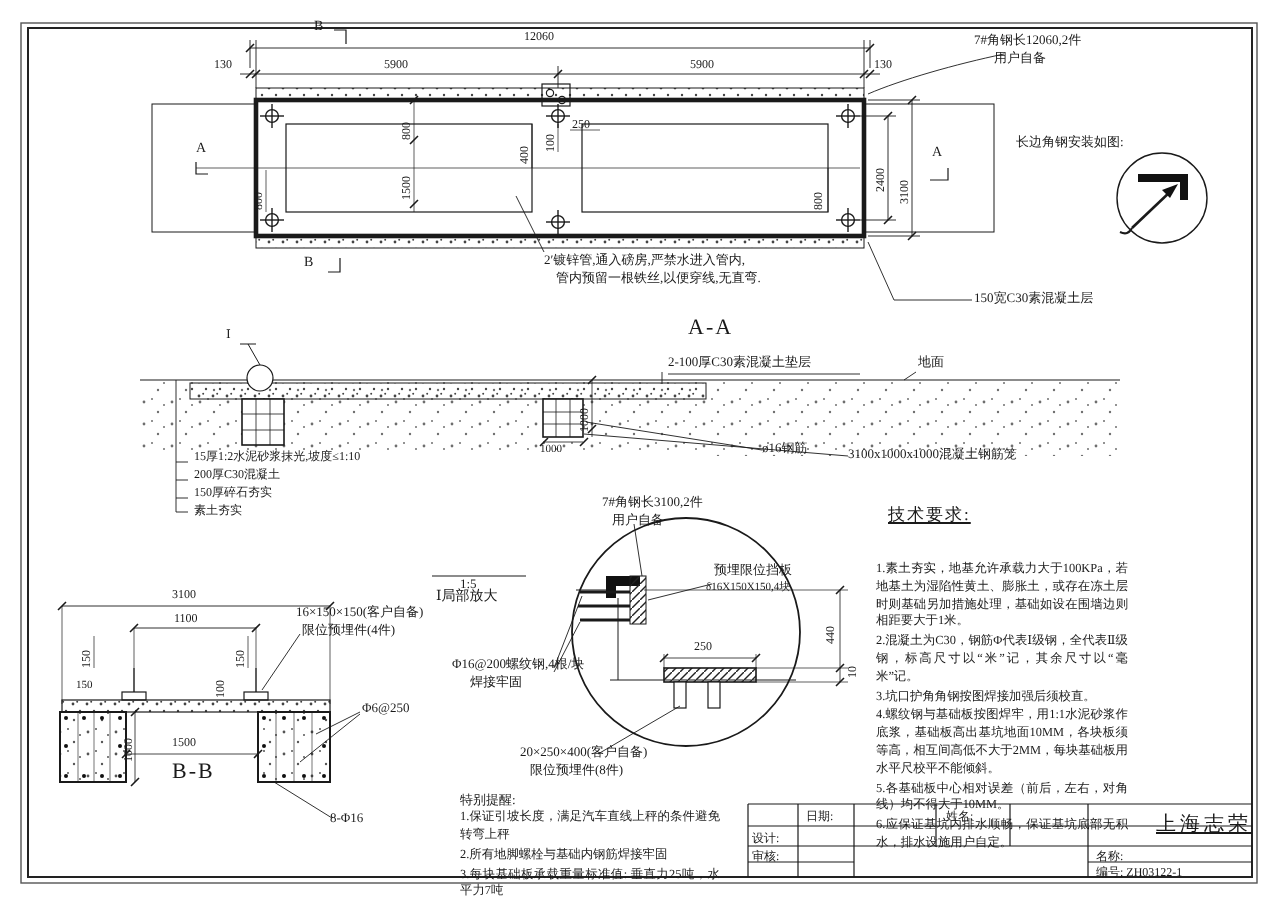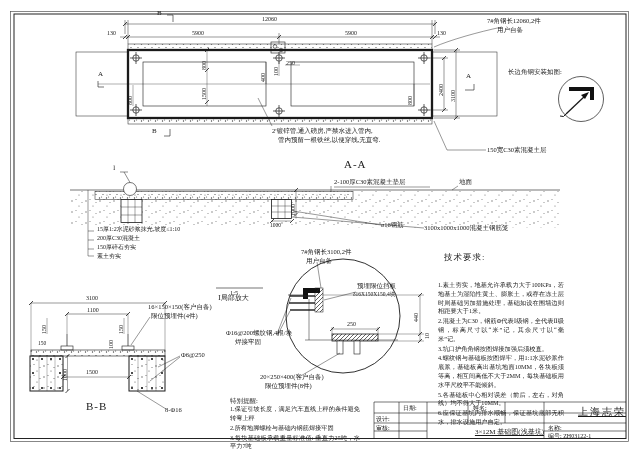--- a/index.html
+++ b/index.html
@@ -7,21 +7,21 @@
          font-family:"Liberation Serif","DejaVu Serif",serif;color:#1a1a1a;}
   #linework{position:absolute;left:0;top:0;}
   .lbl{position:absolute;font-size:6.5px;line-height:1.2;white-space:nowrap;color:#1a1a1a;}
   .dim{font-size:6px;}
   .s55{font-size:5.5px;}
   .s7{font-size:7px;}
   .v{transform:rotate(-90deg);transform-origin:0 0;}
   .sec-title{font-size:11px;letter-spacing:1px;}
   .block{position:absolute;font-size:6.2px;line-height:1.42;}
   .block p{margin:0 0 1px 0;text-align:justify;}
-  .block .bt{font-size:8.5px;margin:0 0 18px 6px;letter-spacing:1px;}
+  .block .bt{font-size:8.5px;margin:0 0 18px 6px;letter-spacing:1px;text-decoration:underline;}
   .tb{position:absolute;font-size:6px;}
   .ctr{text-align:right;text-decoration:underline;}
 </style>
 </head>
 <body>
 
 <div id="sheet">
 
   <svg id="linework" width="640" height="452" xmlns="http://www.w3.org/2000/svg">
     <defs>
@@ -344,21 +344,21 @@
   <div class="lbl" style="left:381px;top:221px;">ø16钢筋</div>
   <div class="lbl" style="left:424px;top:224px;">3100x1000x1000混凝土钢筋笼</div>
   <div class="lbl dim" style="left:113px;top:165px;">Ⅰ</div>
   <div class="lbl dim v" style="left:290px;top:216px;">1000</div>
   <div class="lbl s55" style="left:270px;top:222px;">1000</div>
   <div class="lbl dim" style="left:97px;top:226px;">15厚1:2水泥砂浆抹光,坡度≤1:10</div>
   <div class="lbl dim" style="left:97px;top:235px;">200厚C30混凝土</div>
   <div class="lbl dim" style="left:97px;top:244px;">150厚碎石夯实</div>
   <div class="lbl dim" style="left:97px;top:253px;">素土夯实</div>
 
-  <div class="lbl sec-title" style="left:86px;top:400px;">B-B</div>
+  <div class="lbl sec-title" style="left:86px;top:380px;">B-B</div>
   <div class="lbl dim" style="left:86px;top:295px;">3100</div>
   <div class="lbl dim" style="left:87px;top:306.5px;">1100</div>
   <div class="lbl dim v" style="left:41px;top:334px;">150</div>
   <div class="lbl dim v" style="left:118px;top:334px;">150</div>
   <div class="lbl s55" style="left:38px;top:340px;">150</div>
   <div class="lbl dim v" style="left:108px;top:349px;">100</div>
   <div class="lbl dim v" style="left:62px;top:381px;">1000</div>
   <div class="lbl dim" style="left:86px;top:369px;">1500</div>
   <div class="lbl" style="left:148px;top:303px;">16×150×150(客户自备)</div>
   <div class="lbl" style="left:151px;top:312px;">限位预埋件(4件)</div>
@@ -394,17 +394,16 @@
     <p>1.保证引坡长度，满足汽车直线上秤的条件避免转弯上秤</p>
     <p>2.所有地脚螺栓与基础内钢筋焊接牢固</p>
     <p>3.每块基础板承载重量标准值: 垂直力25吨，水平力7吨</p>
   </div>
 
   <div class="tb" style="left:403px;top:404px;">日期:</div>
   <div class="tb" style="left:473px;top:404px;">姓名:</div>
   <div class="tb" style="left:376px;top:414.5px;">设计:</div>
   <div class="tb" style="left:376px;top:424px;">审核:</div>
   <div class="tb ctr" style="left:544px;top:405px;width:82px;font-size:10px;letter-spacing:2px;">上海志荣</div>
-  <div class="tb ctr" style="left:427px;top:427px;width:117px;font-size:7px;">3×12M 基础图(浅基坑)</div>
   <div class="tb" style="left:548px;top:424px;">名称:</div>
   <div class="tb" style="left:548px;top:432px;">编号: ZH03122-1</div>
 
 </div>
 
 </body></html>

